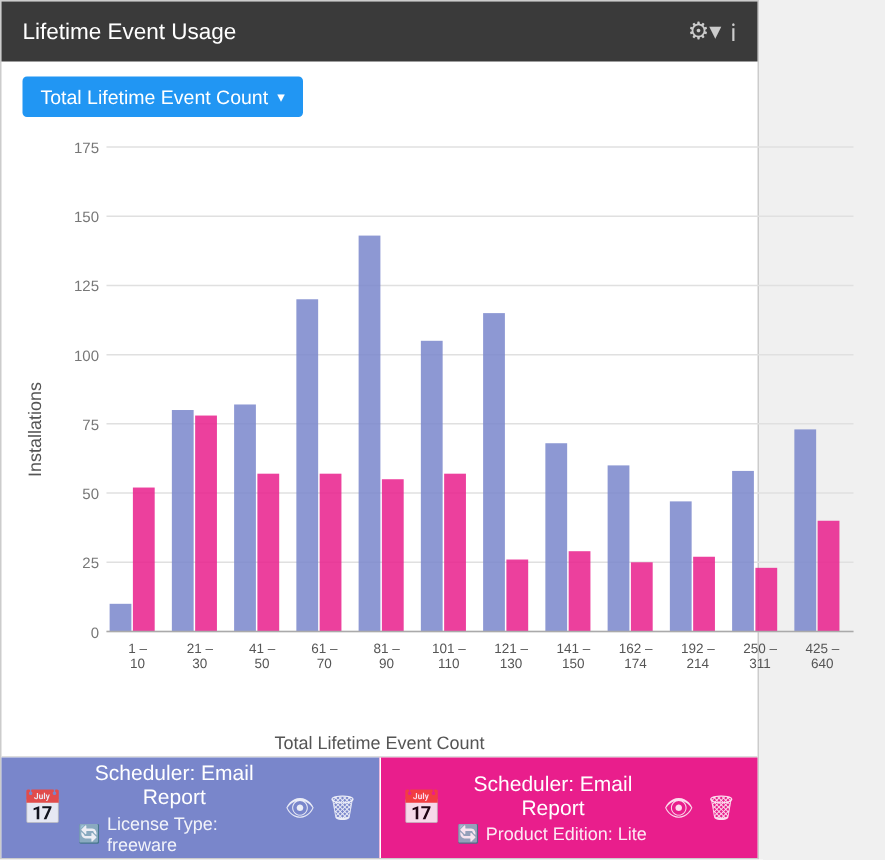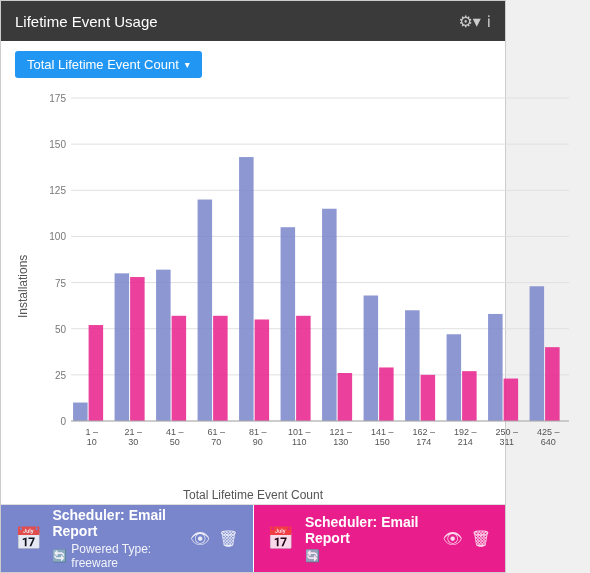--- a/index.html
+++ b/index.html
@@ -101,21 +101,21 @@
       align-items: center;
       padding: 10px 14px;
       gap: 10px;
     }
     .footer-card.blue { background: #7986cb; }
     .footer-card.pink { background: #e91e8c; border-left: 1px solid #fff; }
 
     .footer-card-icon { font-size: 22px; color: rgba(255,255,255,0.85); flex-shrink: 0; }
 
     .footer-card-content { flex: 1; color: #fff; }
-    .footer-card-title { font-size: 14px; font-weight: bold; margin-bottom: 3px; }
+    .footer-card-title { font-size: 14px; font-weight: normal; margin-bottom: 3px; text-align: center; }
     .footer-card-subtitle { font-size: 12px; opacity: 0.9; display: flex; align-items: center; gap: 4px; }
     .footer-card-subtitle .circle-icon { font-size: 12px; }
 
     .footer-card-actions { display: flex; gap: 8px; align-items: center; }
     .footer-action-icon { color: rgba(255,255,255,0.85); font-size: 16px; cursor: pointer; }
   </style>
 </head>
 <body>
 
 <div class="widget">
@@ -211,34 +211,35 @@
     <div class="x-axis-label">Total Lifetime Event Count</div>
   </div>
 
   <div class="footer">
     <div class="footer-card blue">
       <div class="footer-card-icon">📅</div>
       <div class="footer-card-content">
         <div class="footer-card-title">Scheduler: Email Report</div>
         <div class="footer-card-subtitle">
           <span class="circle-icon">🔄</span>
-          <span>Powered Type: freeware</span>
+          <span>License Type: freeware</span>
         </div>
       </div>
       <div class="footer-card-actions">
         <span class="footer-action-icon">👁</span>
         <span class="footer-action-icon">🗑</span>
       </div>
     </div>
     <div class="footer-card pink">
       <div class="footer-card-icon">📅</div>
       <div class="footer-card-content">
         <div class="footer-card-title">Scheduler: Email Report</div>
         <div class="footer-card-subtitle">
           <span class="circle-icon">🔄</span>
+          <span>Product Edition: Lite</span>
         </div>
       </div>
       <div class="footer-card-actions">
         <span class="footer-action-icon">👁</span>
         <span class="footer-action-icon">🗑</span>
       </div>
     </div>
   </div>
 
 </div>

